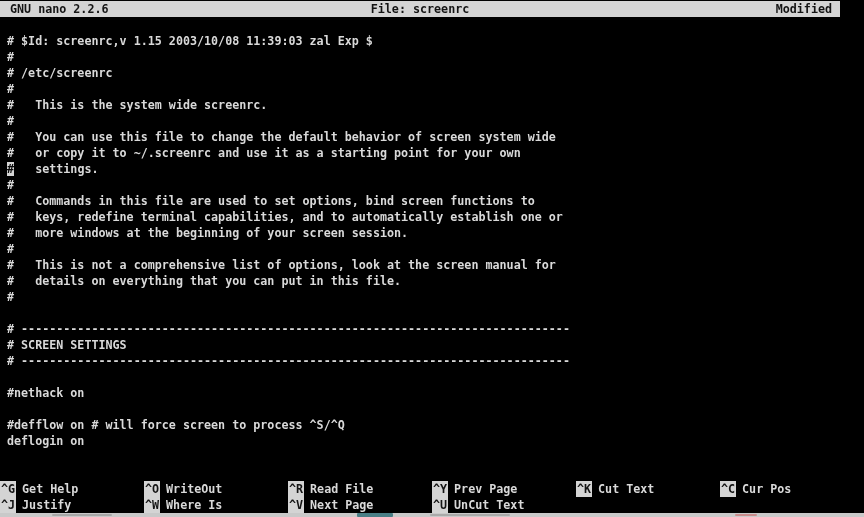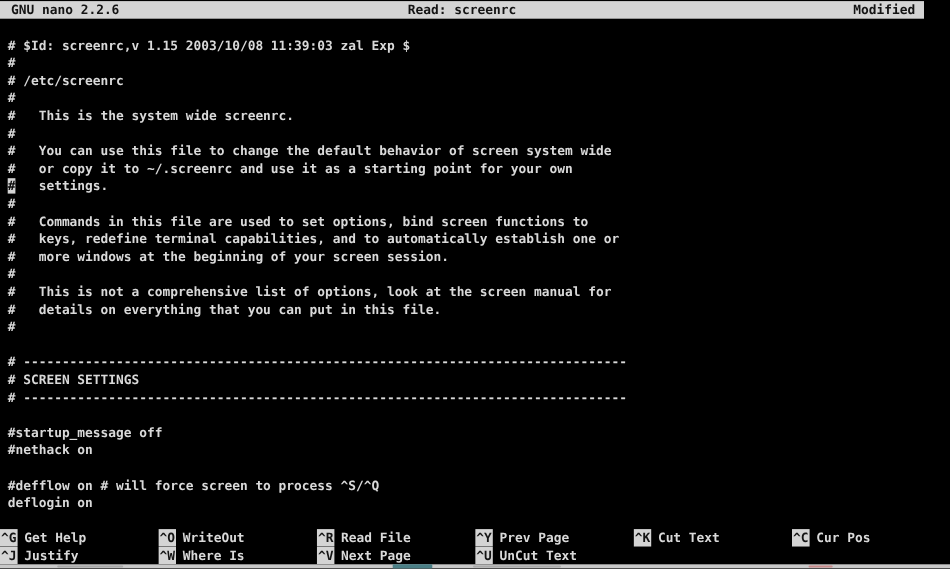--- a/index.html
+++ b/index.html
@@ -75,21 +75,21 @@
   .smudge-gray2 { left: 430px; width: 80px; background: #aaaaaa; }
   .smudge-red   { left: 735px; width: 22px; background: #c98b8b; }
 </style>
 </head>
 <body>
 
 <div class="screen">
 
   <div class="titlebar">
     <span class="tb-left">GNU nano 2.2.6</span>
-    <span class="tb-center">Read: screenrc</span>
+    <span class="tb-center">File: screenrc</span>
     <span class="tb-right">Modified</span>
   </div>
 
   <div class="editor">
     <div class="line"># $Id: screenrc,v 1.15 2003/10/08 11:39:03 zal Exp $</div>
     <div class="line">#</div>
     <div class="line"># /etc/screenrc</div>
     <div class="line">#</div>
     <div class="line">#   This is the system wide screenrc.</div>
     <div class="line">#</div>
@@ -102,21 +102,20 @@
     <div class="line">#   more windows at the beginning of your screen session.</div>
     <div class="line">#</div>
     <div class="line">#   This is not a comprehensive list of options, look at the screen manual for</div>
     <div class="line">#   details on everything that you can put in this file.</div>
     <div class="line">#</div>
     <div class="line"></div>
     <div class="line"># ------------------------------------------------------------------------------</div>
     <div class="line"># SCREEN SETTINGS</div>
     <div class="line"># ------------------------------------------------------------------------------</div>
     <div class="line"></div>
-    <div class="line">#startup_message off</div>
     <div class="line">#nethack on</div>
     <div class="line"></div>
     <div class="line">#defflow on # will force screen to process ^S/^Q</div>
     <div class="line">deflogin on</div>
     <div class="line"></div>
   </div>
 
   <div class="footer">
     <div class="sc-row">
       <div class="sc"><span class="key">^G</span><span class="lbl">Get Help</span></div>

